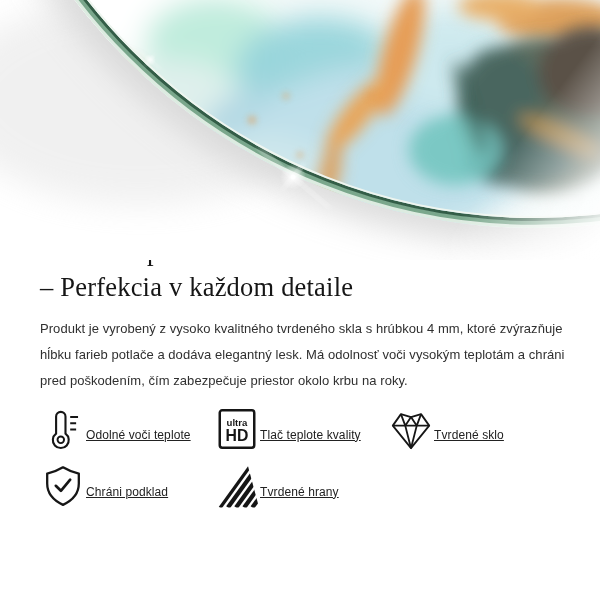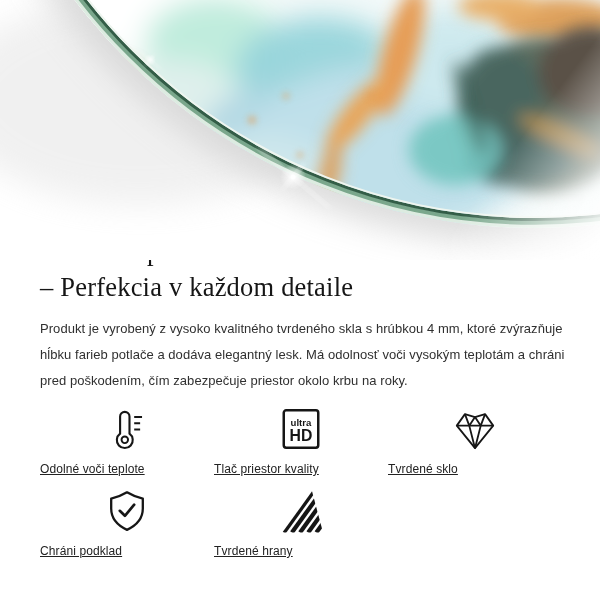--- a/index.html
+++ b/index.html
@@ -15,21 +15,21 @@
 
   h1.title { font-family:"Liberation Serif", serif; font-weight:400; color:#161616;
              font-size:26.5px; line-height:36px; letter-spacing:0.2px; margin-top:1px; }
   h1.title span { display:block; }
 
   p.desc { margin-top:11px; font-size:13px; line-height:26px; color:#303030;
            width:540px; letter-spacing:0.05px; }
 
   .features { margin-top:13px; display:grid; grid-template-columns:repeat(3,1fr);
               row-gap:13px; }
-  .feature { display:flex; flex-direction:column; }
+  .feature { display:flex; flex-direction:row; align-items:center; }
   .icon-box { height:44px; display:flex; align-items:center; justify-content:center; }
   .feature-label { margin-top:11px; font-size:12px; color:#222; letter-spacing:0.1px;text-decoration:underline; }
 
   .ico { display:block; }
 </style>
 </head>
 <body>
 
 <div class="page">
 
@@ -160,21 +160,21 @@
       </div>
 
       <div class="feature">
         <div class="icon-box">
           <svg class="ico" viewBox="0 0 48 48" width="46" height="46">
             <rect x="6" y="4.5" width="36" height="39" rx="2.5" fill="none" stroke="#161616" stroke-width="2.6"></rect>
             <text x="24" y="20.5" text-anchor="middle" font-family="Liberation Sans, sans-serif" font-size="10" font-weight="600" fill="#161616">ultra</text>
             <text x="24" y="37" text-anchor="middle" font-family="Liberation Sans, sans-serif" font-size="16.5" font-weight="700" fill="#161616">HD</text>
           </svg>
         </div>
-        <div class="feature-label">Tlač priestor kvality</div>
+        <div class="feature-label">Tlač teplote kvality</div>
       </div>
 
       <div class="feature">
         <div class="icon-box">
           <svg class="ico" viewBox="0 0 48 48" width="46" height="46">
             <g fill="none" stroke="#161616" stroke-width="1.9" stroke-linejoin="round">
               <path d="M13.5,8.5 L24,11.5 L34.5,8.5 L43,20.5 L24,44 L5,20.5 Z"></path>
               <path d="M5,20.5 H43"></path>
               <path d="M13.5,8.5 L18,20.5 L24,44 M34.5,8.5 L30,20.5 L24,44 M24,11.5 L18,20.5 M24,11.5 L30,20.5"></path>
             </g>

